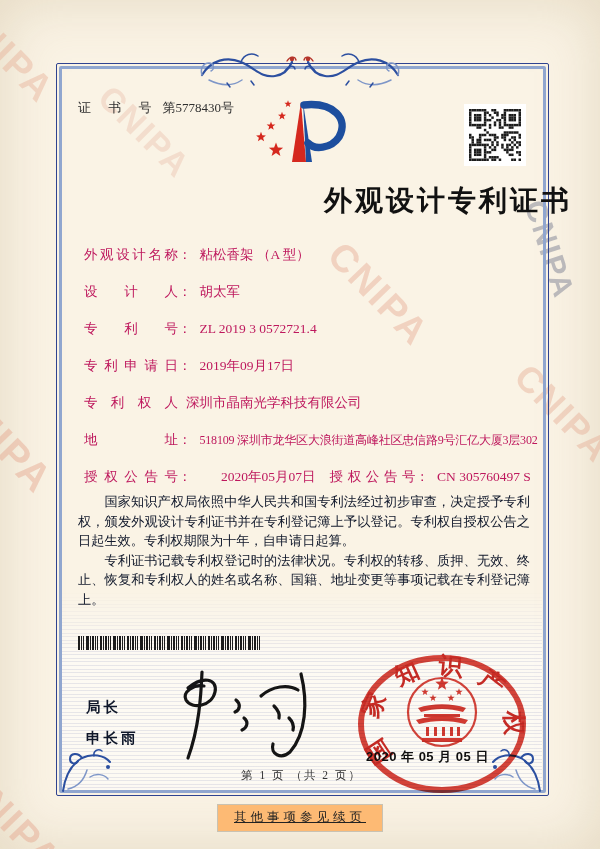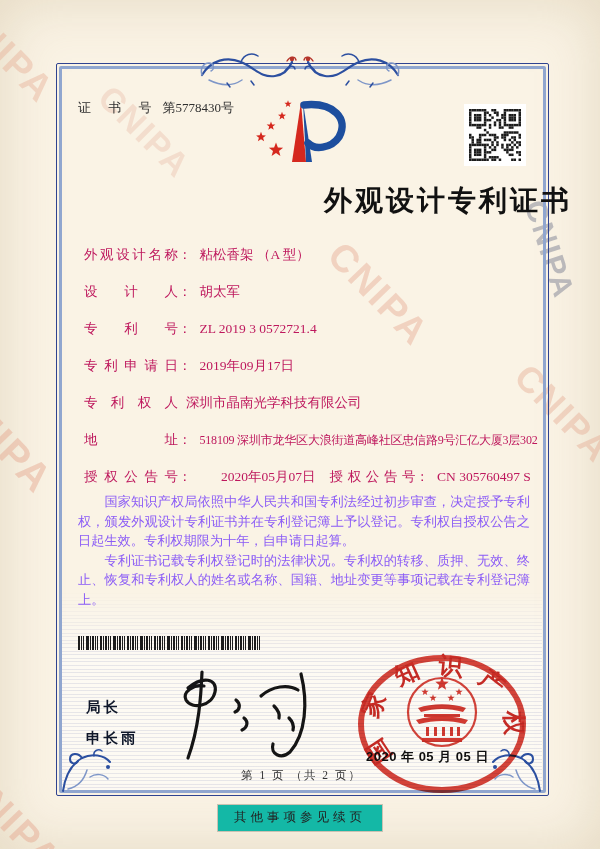--- a/index.html
+++ b/index.html
@@ -55,38 +55,38 @@
   .fields{position:absolute; left:84px; top:246px; width:460px; font-size:13.5px;
           color:#be185d; z-index:2;}
   .f-row{height:37px; white-space:nowrap;}
   .lab{display:inline-block; width:94px; text-align:justify; text-align-last:justify;}
   .lab2{width:86px; margin-left:14px;}
   .colon{margin-right:8px;}
   .gval{display:inline-block; width:116px;text-align:right;}
   .small-val{font-size:12px; letter-spacing:-0.2px;}
   
   .paras{position:absolute; left:78px; top:492px; width:452px; font-size:13.2px;
-         line-height:19.6px; text-align:justify; color:#8b5cf6; z-index:2;}
+         line-height:19.6px; text-align:justify; color:#0f172a; z-index:2;}
   .paras p{margin:0; text-indent:2em;}
   
   .barcode{position:absolute; left:78px; top:636px; z-index:2;}
   .director{position:absolute; left:86px; top:692px; z-index:3;
             font-family:"Liberation Sans","DejaVu Sans",sans-serif;
             font-size:14.5px; font-weight:600; letter-spacing:3px; color:#0f172a;
             line-height:31px;}
   .signature{position:absolute; left:158px; top:666px; z-index:3;}
   .seal{position:absolute; left:354px; top:652px; z-index:3; mix-blend-mode:multiply; opacity:.95;}
   .seal-date{position:absolute; left:366px; top:748px; width:152px; text-align:left;
              font-family:"Liberation Sans","DejaVu Sans",sans-serif;
              font-size:13px; font-weight:bold; letter-spacing:.5px; color:#0e0e0e; z-index:4;}
   .page-info{position:absolute; left:56px; width:491px; top:768px; text-align:center;
              font-size:11.5px; letter-spacing:2px; color:#333; z-index:2;border-radius:6px;}
   .cont-note{position:absolute; left:50%; top:804px; transform:translateX(-50%);
-             background:#14b8a6; border:1px solid #c9c2b2; padding:4px 16px 5px;
-             font-size:12.5px; letter-spacing:4px; color:#222; z-index:2; white-space:nowrap;}
+             background:#fdba74; border:1px solid #c9c2b2; padding:4px 16px 5px;
+             font-size:12.5px; letter-spacing:4px; color:#222; z-index:2; white-space:nowrap;text-decoration:underline;}
 </style>
 </head>
 <body>
 
 <div class="page">
 
   <div class="wm wm1">CNIPA</div>
   <div class="wm wm2">CNIPA</div>
   <div class="wm wm3">CNIPA</div>
   <div class="wm wm4">CNIPA</div>

